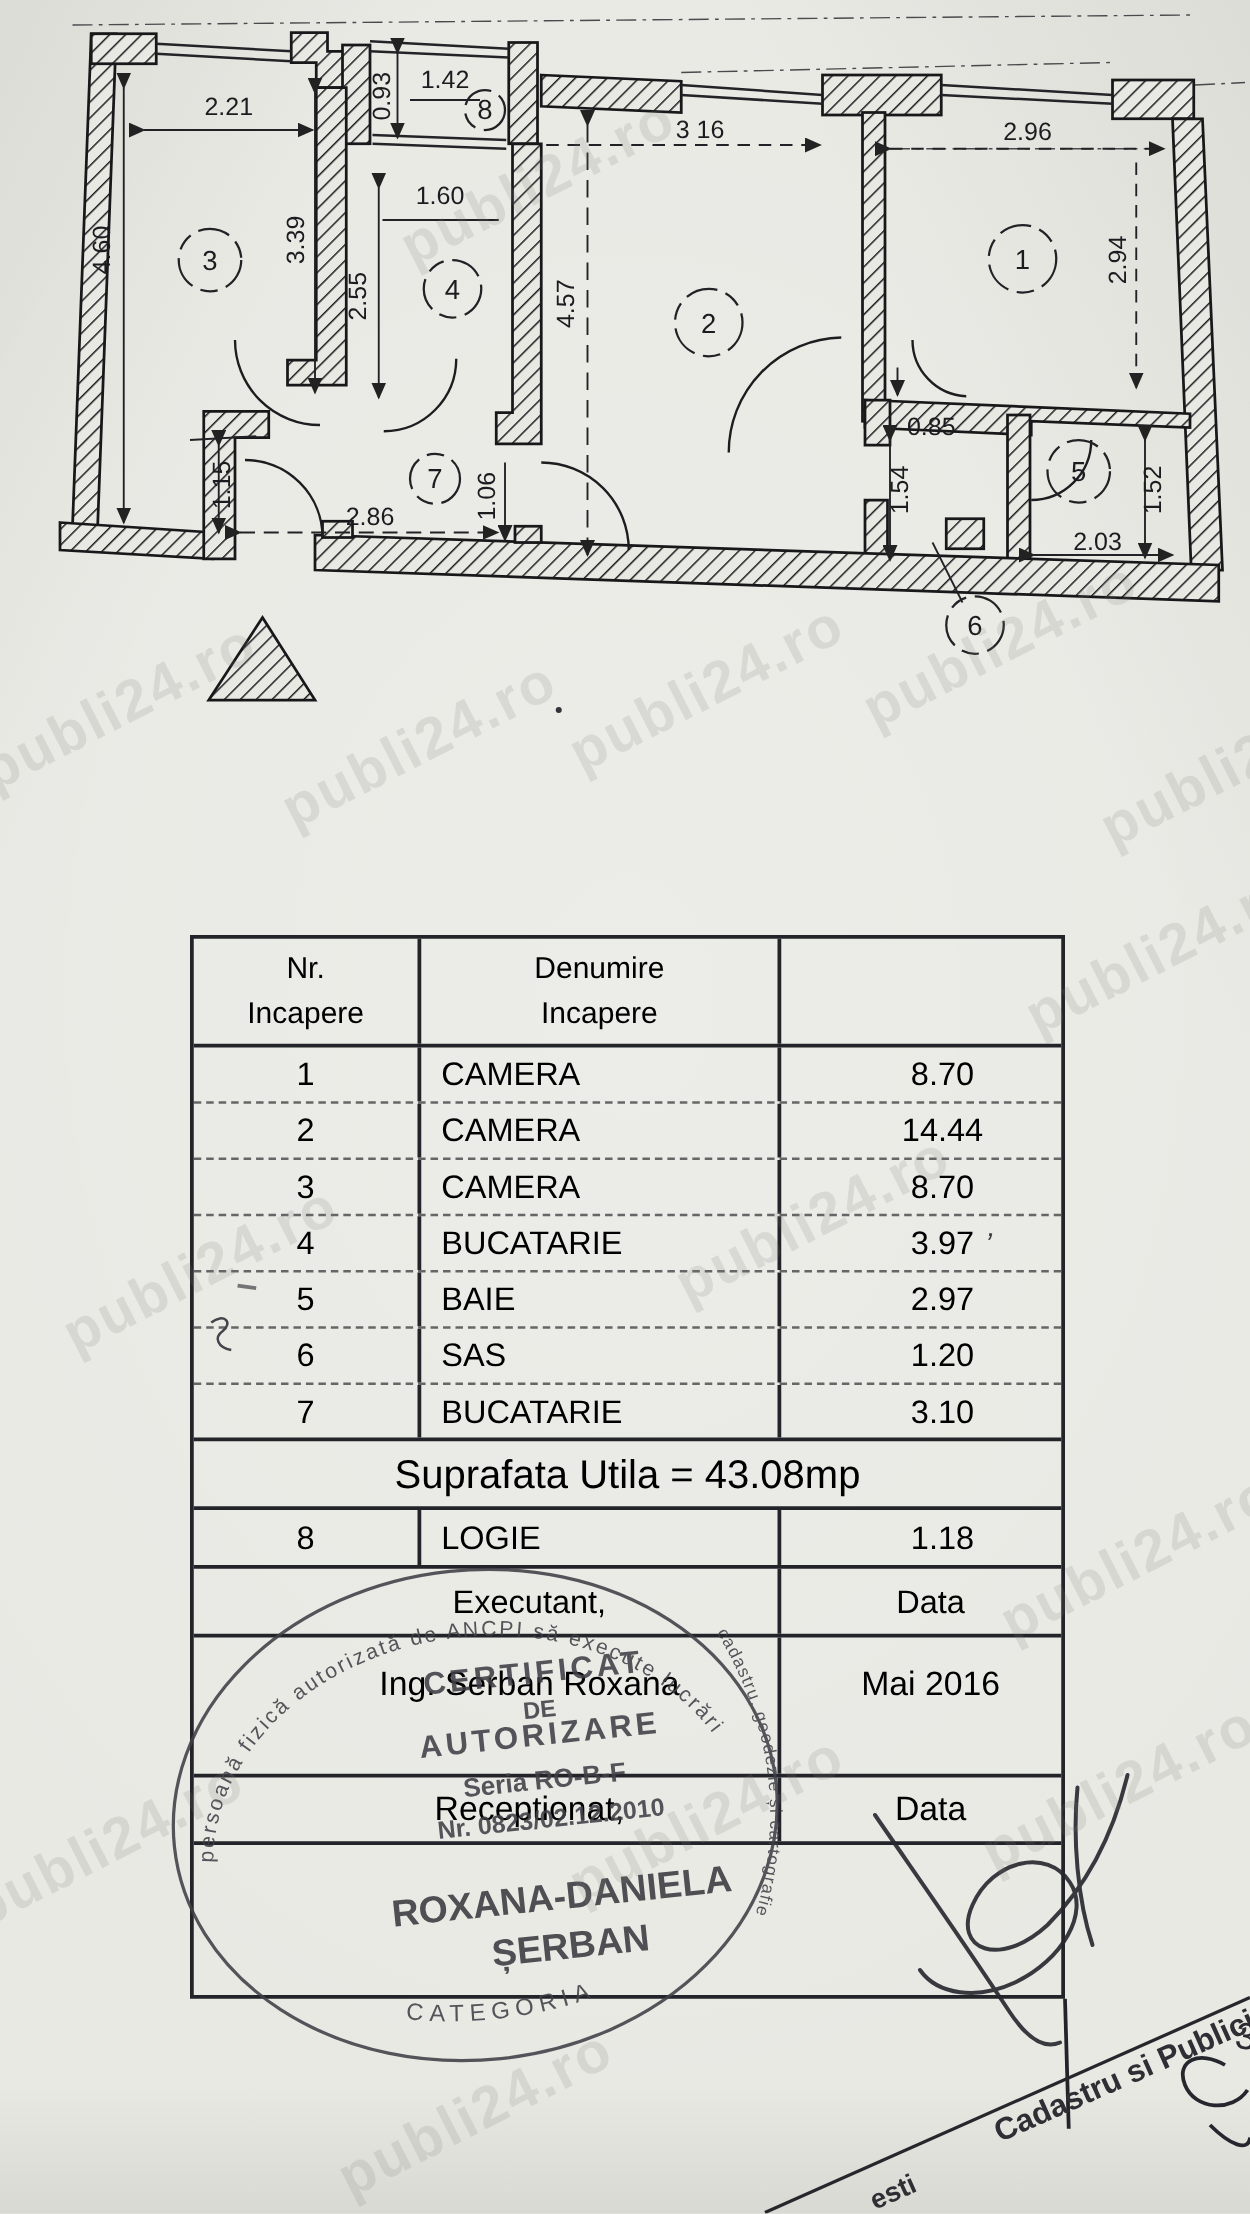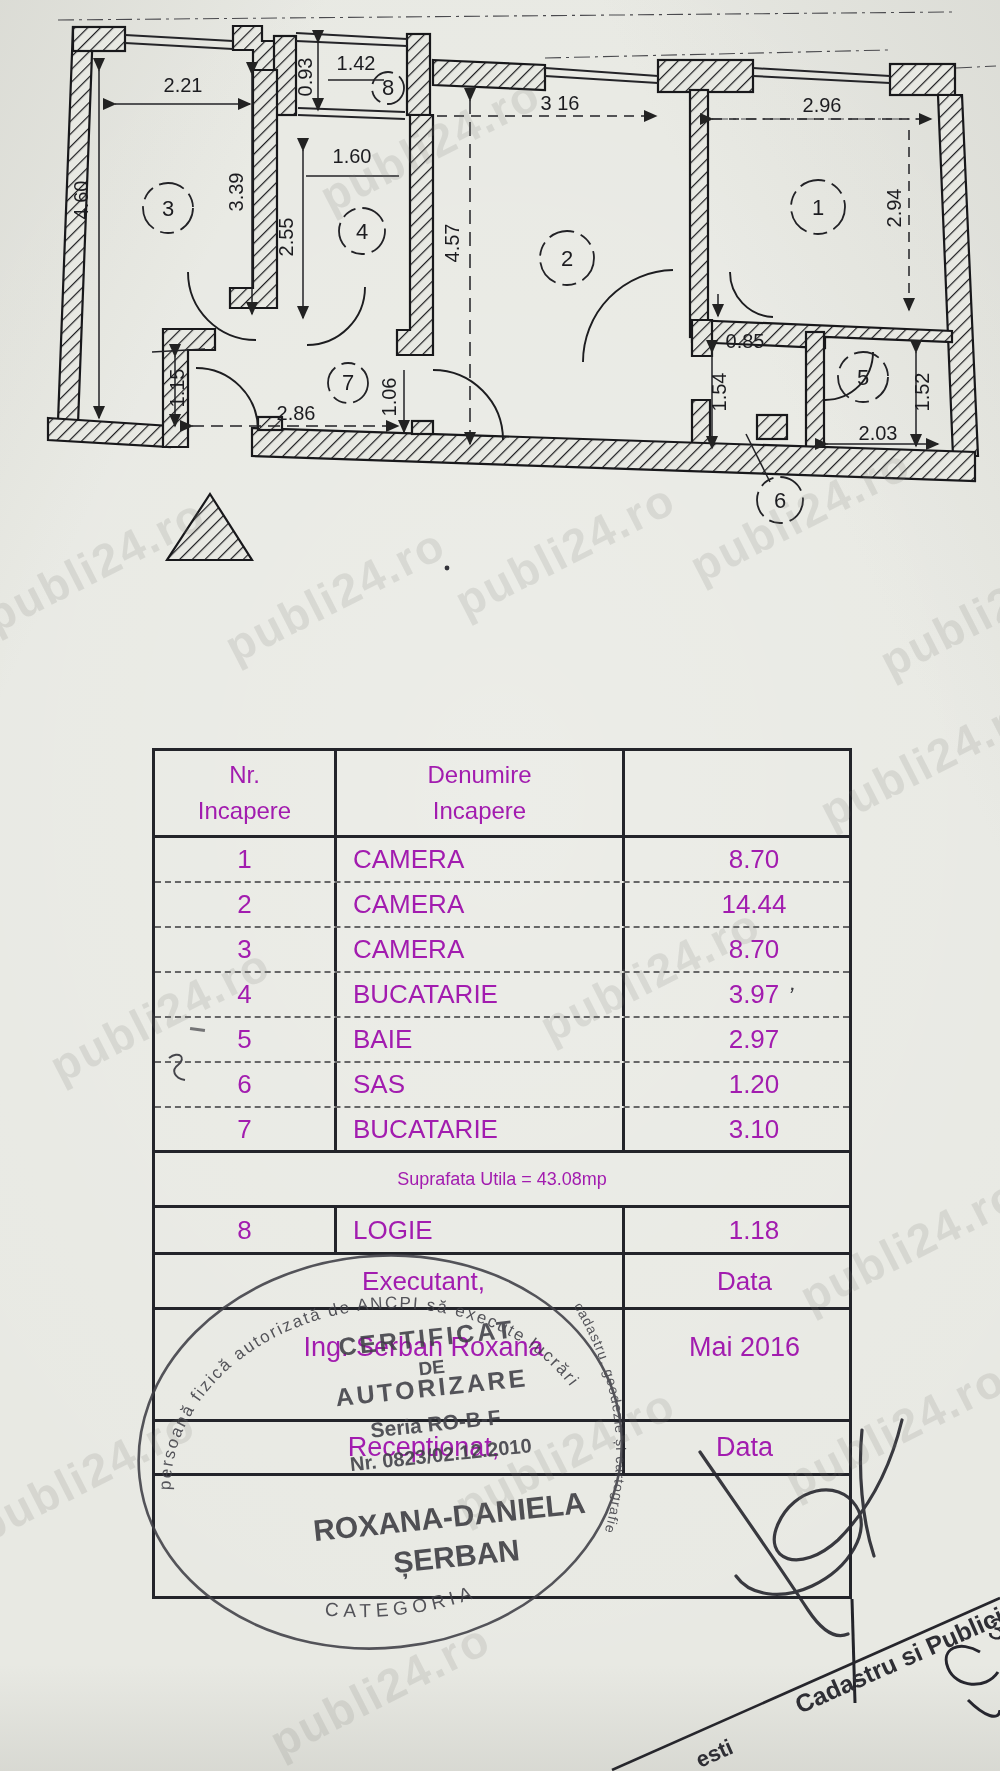--- a/index.html
+++ b/index.html
@@ -20,31 +20,31 @@
     position:absolute;transform:translate(-50%,-50%) rotate(-27deg);
     font-size:46px;font-weight:700;letter-spacing:2px;
     color:rgba(125,126,118,.17);white-space:nowrap;pointer-events:none;
   }
   svg text{font-family:"Liberation Sans", sans-serif;}
   .plan-svg{position:absolute;top:0;left:0;}
   
   .area-table{
     position:absolute;left:152px;top:748px;width:700px;height:851px;
     box-sizing:border-box;border:3px solid #23242a;
-    color:#a21caf;
+    color:#000000;
   }
   .trow{display:flex;box-sizing:border-box;width:100%;}
   .c1{width:182px;box-sizing:border-box;border-right:3px solid #23242a;display:flex;align-items:center;justify-content:center;}
   .c2{width:288px;box-sizing:border-box;border-right:3px solid #23242a;display:flex;align-items:center;padding-left:16px;}
   .c3{flex:1;display:flex;align-items:center;justify-content:center;padding-left:34px;box-sizing:border-box;}
   .hdr{height:87px;border-bottom:3px solid #23242a;font-size:24px;}
   .hdr .c1,.hdr .c2,.hdr .c3{flex-direction:column;justify-content:space-around;padding:6px 0;align-items:center;}
   .r45{height:45px;font-size:26px;border-bottom:2px dashed rgba(58,58,60,.75);}
   .r45.last{border-bottom:3px solid #23242a;}
-  .merged{display:flex;align-items:center;justify-content:center;font-size:18px;border-bottom:3px solid #23242a;box-sizing:border-box;}
+  .merged{display:flex;align-items:center;justify-content:center;font-size:32px;border-bottom:3px solid #23242a;box-sizing:border-box;}
   .utila{height:55px;}
   .logie{height:47px;font-size:26px;border-bottom:3px solid #23242a;}
   .totala{height:61px;}
   .exe{height:55px;font-size:26px;border-bottom:3px solid #23242a;gap:15px;}
   .exe .cl{width:470px;box-sizing:border-box;border-right:3px solid #23242a;display:flex;align-items:center;justify-content:center;padding-left:70px;}
   .exe .cr{flex:1;display:flex;align-items:center;justify-content:center;}
   .big{height:112px;font-size:27px;border-bottom:3px solid #23242a;}
   .big .cl,.big .cr{align-items:flex-start;padding-top:22px;}
   .recep{height:54px;font-size:27px;border-bottom:3px solid #23242a;}
   .gap-strip{height:24px;}

